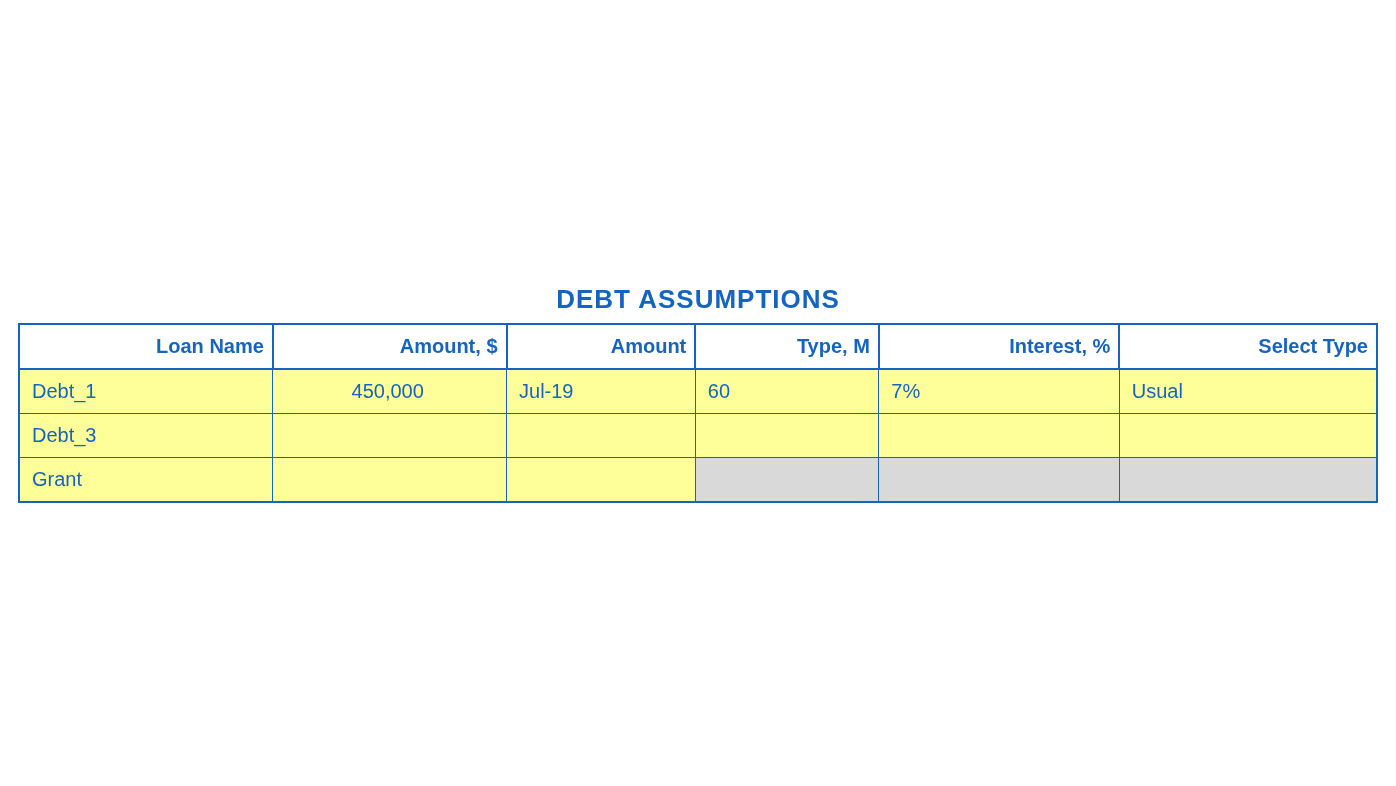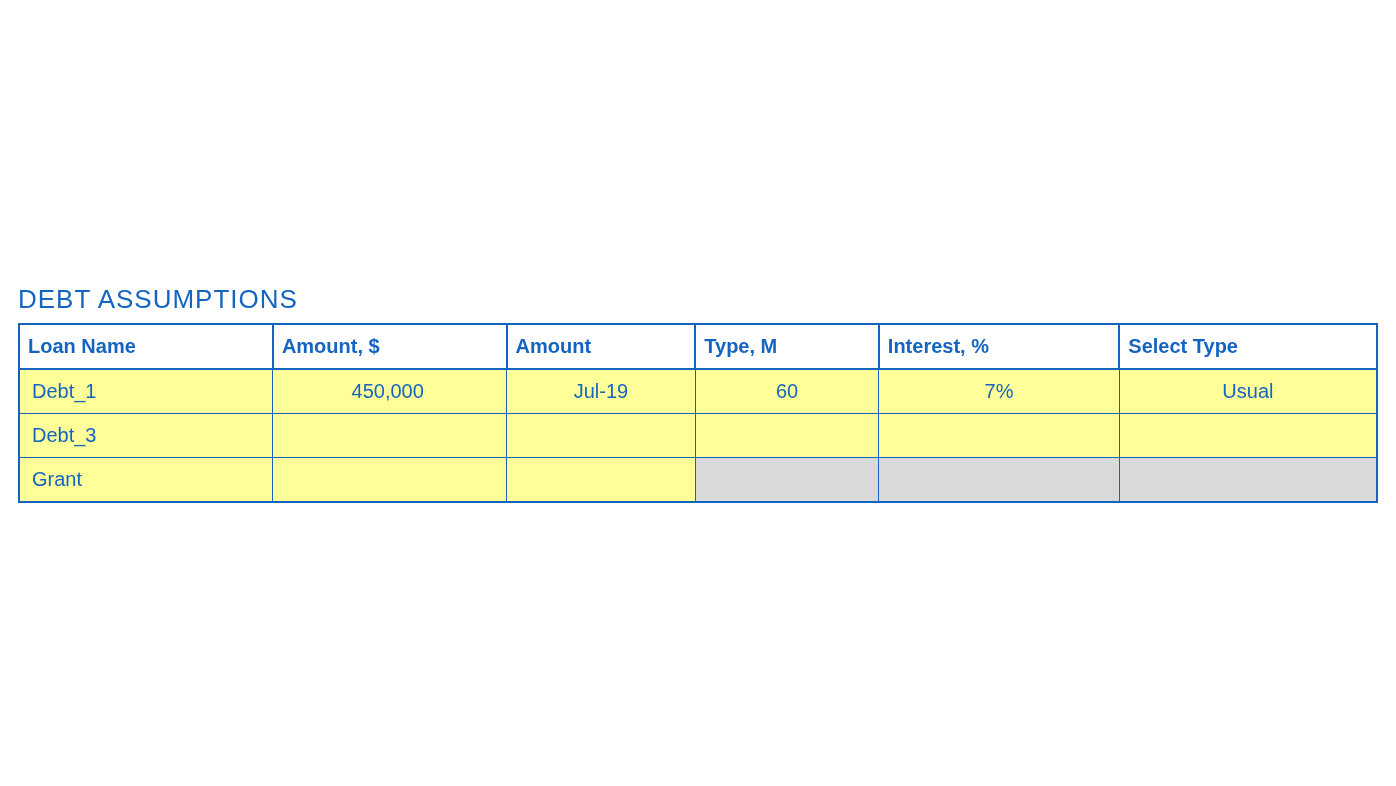--- a/index.html
+++ b/index.html
@@ -23,47 +23,48 @@
       flex-direction: column;
       align-items: center;
       width: 100%;
     }
 
     .table-wrapper {
       width: 1360px;
     }
 
     .table-title {
+      text-align: center;
       color: #1565C0;
       font-size: 26px;
-      font-weight: normal;
+      font-weight: bold;
       margin-bottom: 8px;
       letter-spacing: 1px;
     }
 
     .debt-table {
       width: 100%;
       border-collapse: collapse;
       border: 2px solid #1565C0;
     }
 
     .debt-table th {
       background-color: #ffffff;
       color: #1565C0;
       font-size: 20px;
       font-weight: bold;
-      text-align: left;
+      text-align: right;
       padding: 10px 8px;
       border: 2px solid #1565C0;
     }
 
     .debt-table td {
       color: #1565C0;
       font-size: 20px;
-      text-align: center;
+      text-align: left;
       padding: 10px 12px;
       border: 1px solid #1565C0;
       background-color: #ffff99;
     }
 
     .debt-table td.loan-name {
       text-align: left;
     }
 
     .debt-table td.amount {

